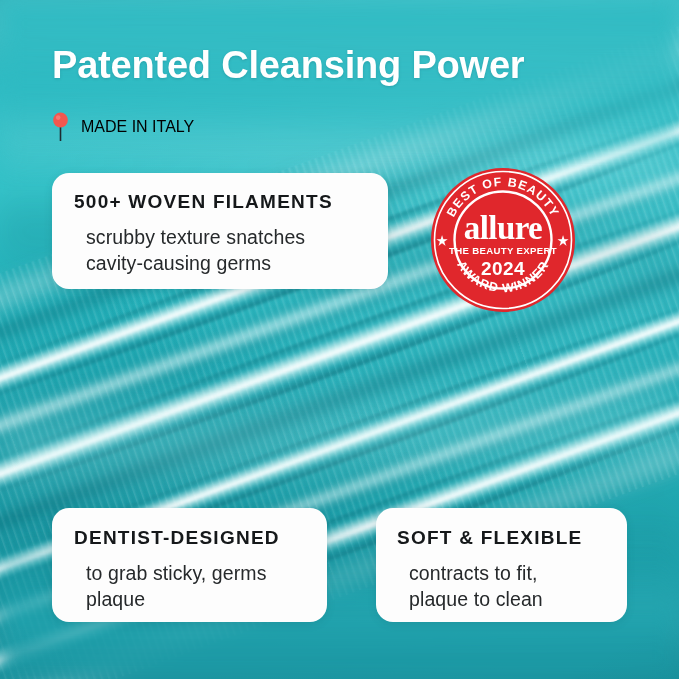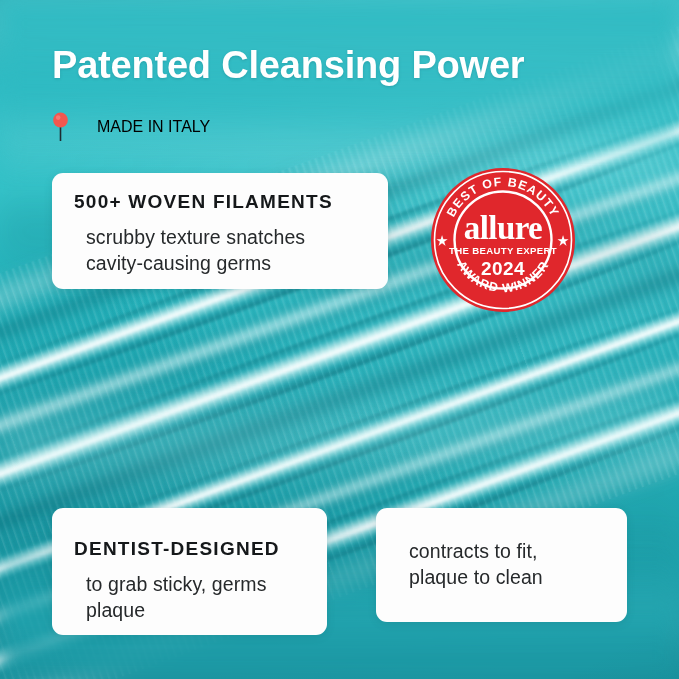--- a/index.html
+++ b/index.html
@@ -170,29 +170,29 @@
     white-space: nowrap;
     text-shadow: 0 1px 3px rgba(0,70,80,0.22);
   }
 
   .origin-row {
     position: absolute;
     left: 52px;
     top: 112px;
     display: flex;
     align-items: center;
-    gap: 28px;
+    gap: 12px;
   }
   .pin-icon { display: block; }
 
   
   .card {
     position: absolute;
     background: #fdfdfd;
-    border-radius: 11px;
+    border-radius: 17px;
     box-shadow: 0 2px 9px rgba(0,60,70,0.13);
     box-sizing: border-box;
   }
   .card-title {
     font-size: 19px;
     font-weight: bold;
     color: #15181a;
     letter-spacing: 1.25px;
     white-space: nowrap;
     margin: 0 0 9px 0;
@@ -206,22 +206,22 @@
     margin: 12px;
   }
 
   #card-filaments {
     left: 52px;  top: 173px;
     width: 336px; height: 116px;
     padding: 18px 20px 0 22px;
   }
   #card-dentist {
     left: 52px;  top: 508px;
-    width: 275px; height: 127px;
-    padding: 30px 18px 0 22px;
+    width: 275px; height: 114px;
+    padding: 19px 18px 0 22px;
   }
   #card-flexible {
     left: 376px; top: 508px;
     width: 251px; height: 114px;
     padding: 19px 16px 0 21px;
   }
 
   
   #award-badge {
     position: absolute;
@@ -305,20 +305,21 @@
       <p class="card-title">500+ WOVEN FILAMENTS</p>
       <p class="card-body">scrubby texture snatches cavity-causing germs</p>
     </div>
 
     <div class="card" id="card-dentist">
       <p class="card-title">DENTIST-DESIGNED</p>
       <p class="card-body">to grab sticky, germs plaque</p>
     </div>
 
     <div class="card" id="card-flexible">
+      <p class="card-title">SOFT &amp; FLEXIBLE</p>
       <p class="card-body">contracts to fit, plaque to clean</p>
     </div>
 
     <div id="award-badge">
       <svg viewBox="0 0 146 146">
         <defs>
           <path id="arcTop" d="M 19,73 A 54,54 0 0 1 127,73"></path>
           <path id="arcBottom" d="M 21,73 A 52,52 0 0 0 125,73"></path>
         </defs>
 

